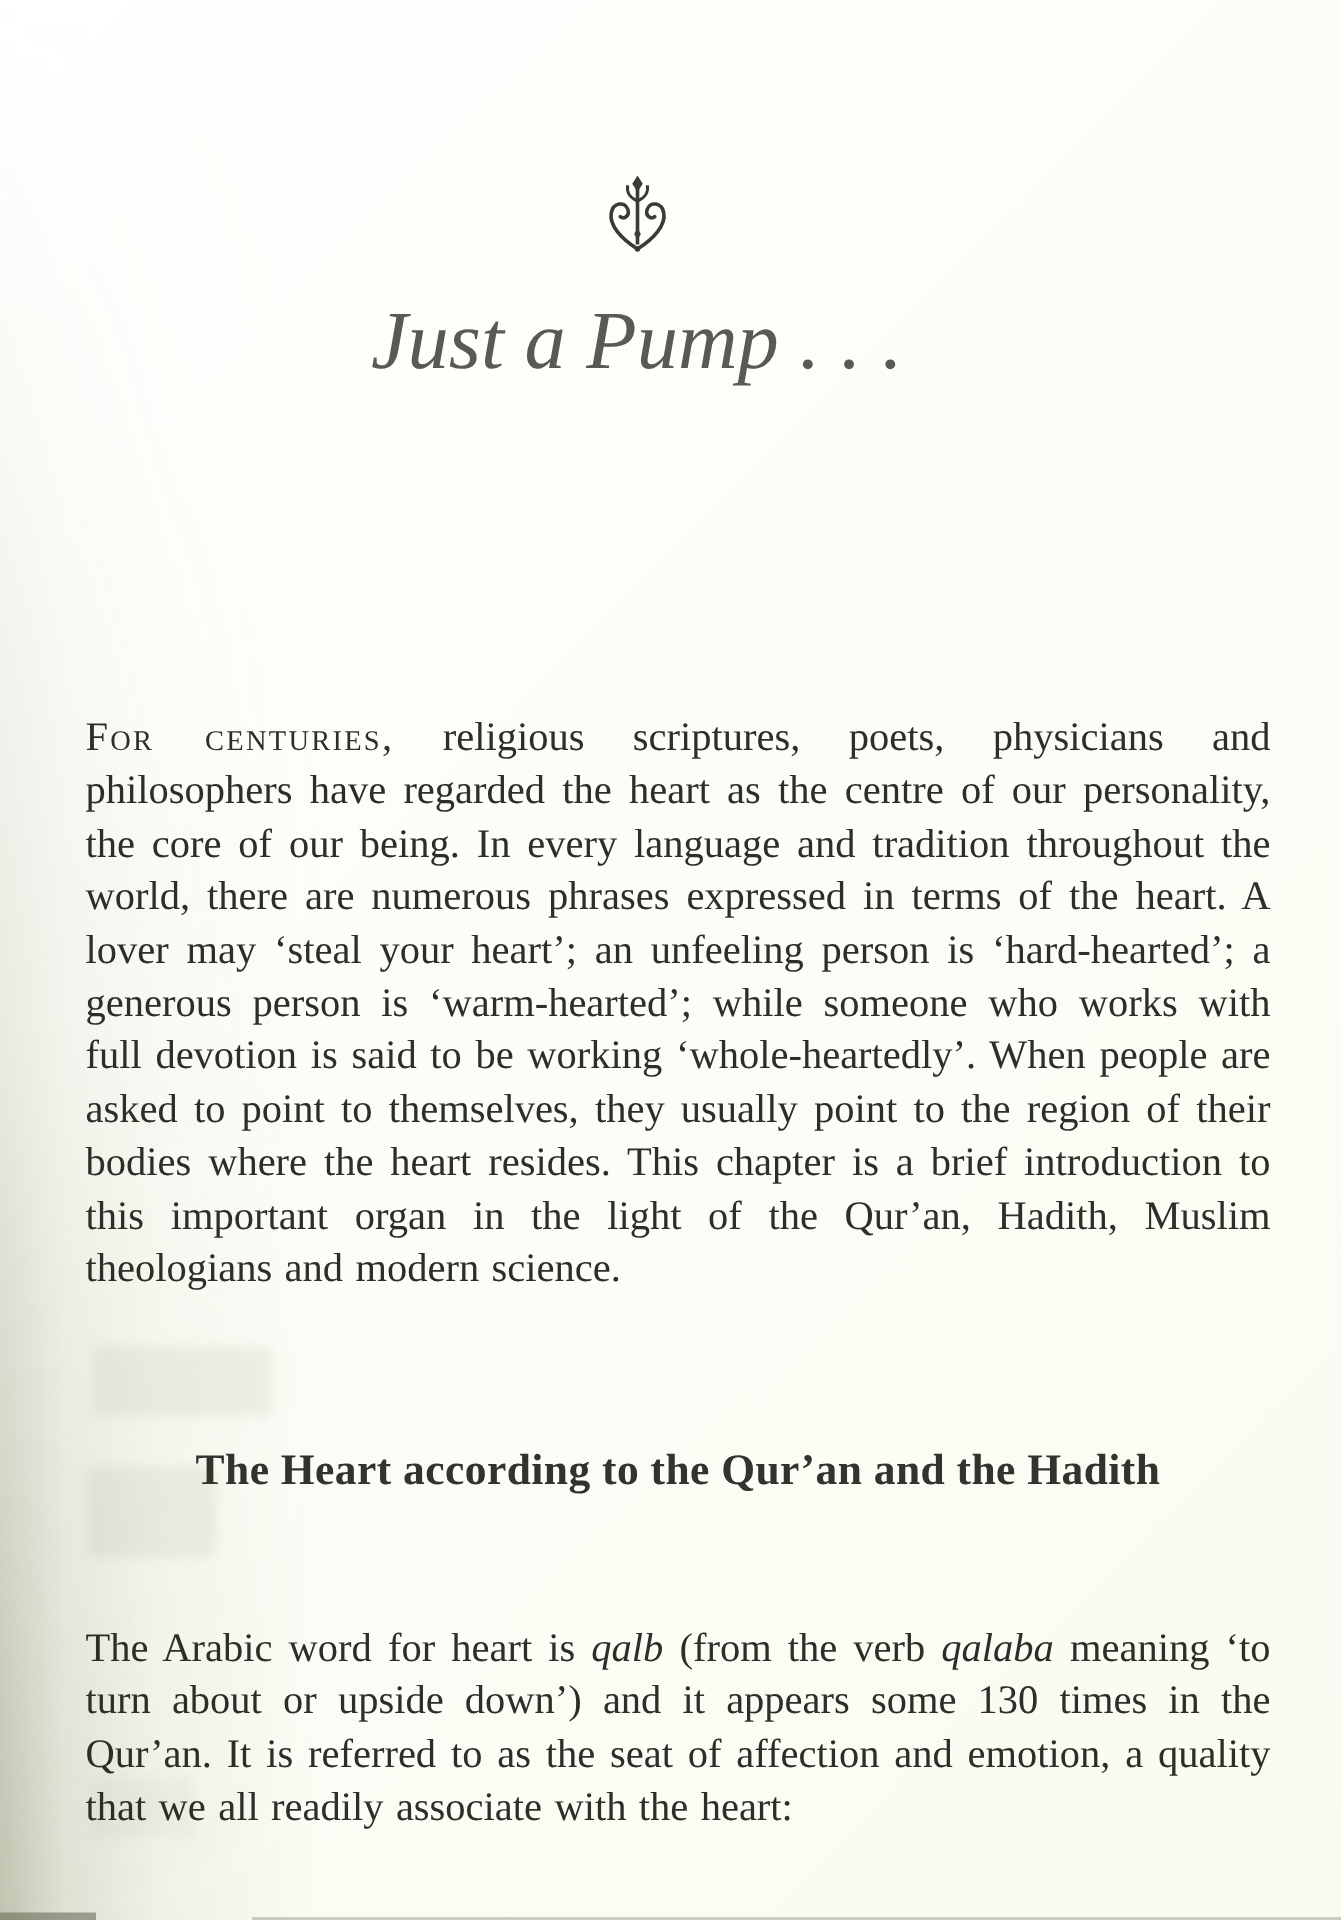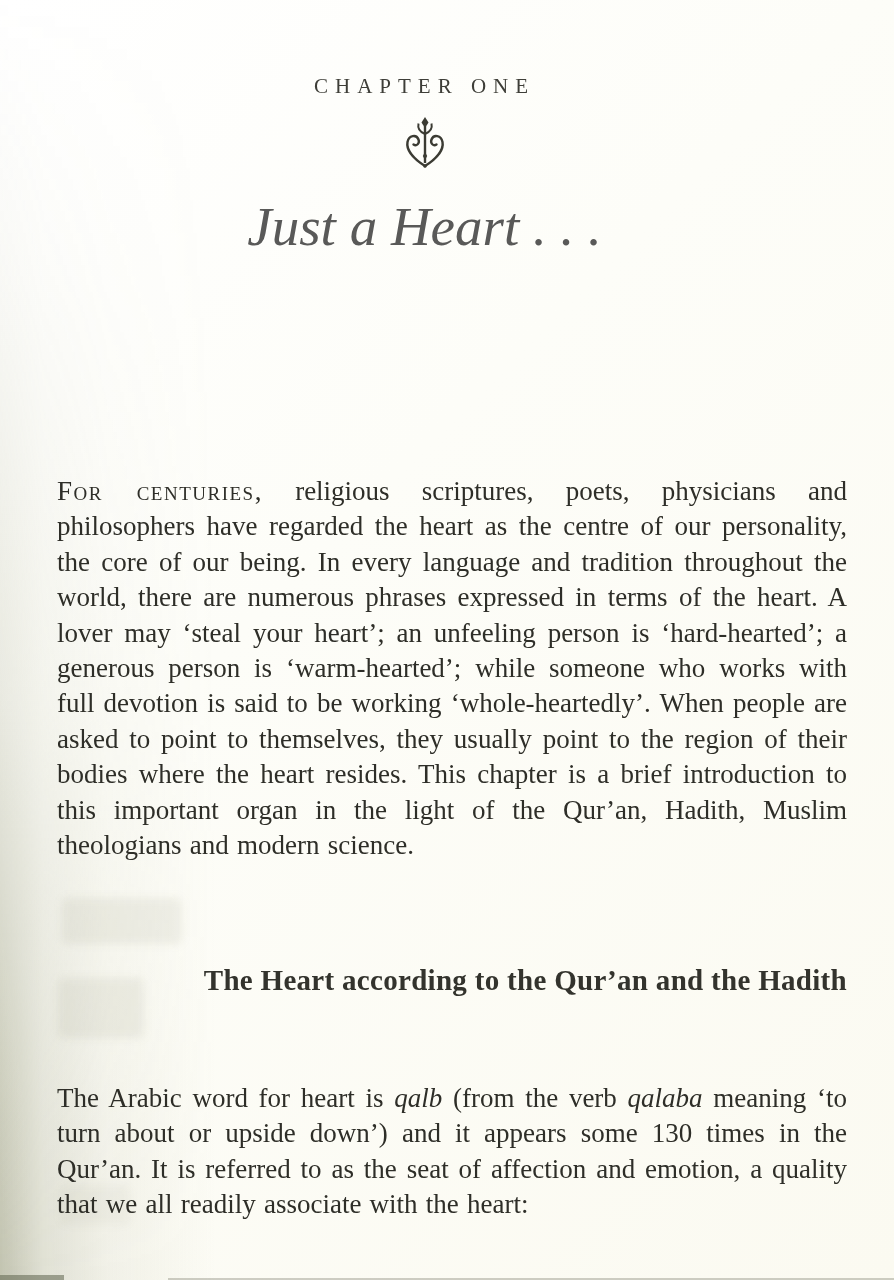--- a/index.html
+++ b/index.html
@@ -75,58 +75,57 @@
     color:#2e2e28;
     text-align:justify;
     word-spacing:1.5px;
   }
   .para.p1{top:447px;}
   .para.p2{top:1054px;}
   .section-heading{
     position:absolute;left:0;top:944px;width:790px;
     font-size:29px;font-weight:700;color:#33332d;
     letter-spacing:0.3px;
-    text-align:right;
+    text-align:center;
     margin-top:20px;
   }
   .seg-smallcaps{font-variant:small-caps;letter-spacing:1.5px;}
   .seg-italic{font-style:italic;}
   .seg-plain{}
 </style>
 </head>
 <body>
 
 <div class="page">
 
   <div class="spine-shadow"></div>
   <div class="smudge a"></div>
   <div class="smudge b"></div>
   <div class="smudge c"></div>
   <div class="bottom-edge-line"></div>
   <div class="bottom-left-edge"></div>
 
-  <div class="display-block kicker">CHAPTER ONE</div>
 
   <div class="display-block ornament-wrap">
     <span>
       <svg width="44" height="56" viewBox="0 0 44 56" fill="none" xmlns="http://www.w3.org/2000/svg">
         <path d="M22 1 L25.5 6.5 L22 12 L18.5 6.5 Z" fill="#3b3b33"></path>
         <path d="M22 10 L22 47" stroke="#3b3b33" stroke-width="2.4"></path>
         <path d="M22 18 C17 16 14.5 12 15.5 7.5" stroke="#3b3b33" stroke-width="2"></path>
         <path d="M22 18 C27 16 29.5 12 28.5 7.5" stroke="#3b3b33" stroke-width="2"></path>
         <path d="M22 50 C11 43 3 34 4.5 26 C5.8 19 13.5 18 15.5 23.5 C17 27.5 13.5 30.5 10.5 28.5" stroke="#3b3b33" stroke-width="2.4" stroke-linecap="round"></path>
         <path d="M22 50 C33 43 41 34 39.5 26 C38.2 19 30.5 18 28.5 23.5 C27 27.5 30.5 30.5 33.5 28.5" stroke="#3b3b33" stroke-width="2.4" stroke-linecap="round"></path>
         <path d="M22 36 L24.2 40 L22 44 L19.8 40 Z" fill="#3b3b33"></path>
         <circle cx="22" cy="50" r="1.8" fill="#3b3b33"></circle>
       </svg>
     </span>
   </div>
 
   <div class="display-block title">
-    <span class="tline">Just a Heart . . .</span>
+    <span class="tline">Just a Pump . . .</span>
   </div>
 
   <div class="text-block">
     <p class="para p1"><span class="seg seg-smallcaps">For centuries,</span><span class="seg seg-plain"> religious scriptures, poets, physicians and philosophers have regarded the heart as the centre of our personality, the core of our being. In every language and tradition throughout the world, there are numerous phrases expressed in terms of the heart. A lover may ‘steal your heart’; an unfeeling person is ‘hard-hearted’; a generous person is ‘warm-hearted’; while someone who works with full devotion is said to be working ‘whole-heartedly’. When people are asked to point to themselves, they usually point to the region of their bodies where the heart resides. This chapter is a brief introduction to this important organ in the light of the Qur’an, Hadith, Muslim theologians and modern science.</span></p>
 
     <h2 class="section-heading">The Heart according to the Qur’an and the Hadith</h2>
 
     <p class="para p2"><span class="seg seg-plain">The Arabic word for heart is </span><span class="seg seg-italic">qalb</span><span class="seg seg-plain"> (from the verb </span><span class="seg seg-italic">qalaba</span><span class="seg seg-plain"> meaning ‘to turn about or upside down’) and it appears some 130 times in the Qur’an. It is referred to as the seat of affection and emotion, a quality that we all readily associate with the heart:</span></p>
   </div>
 

